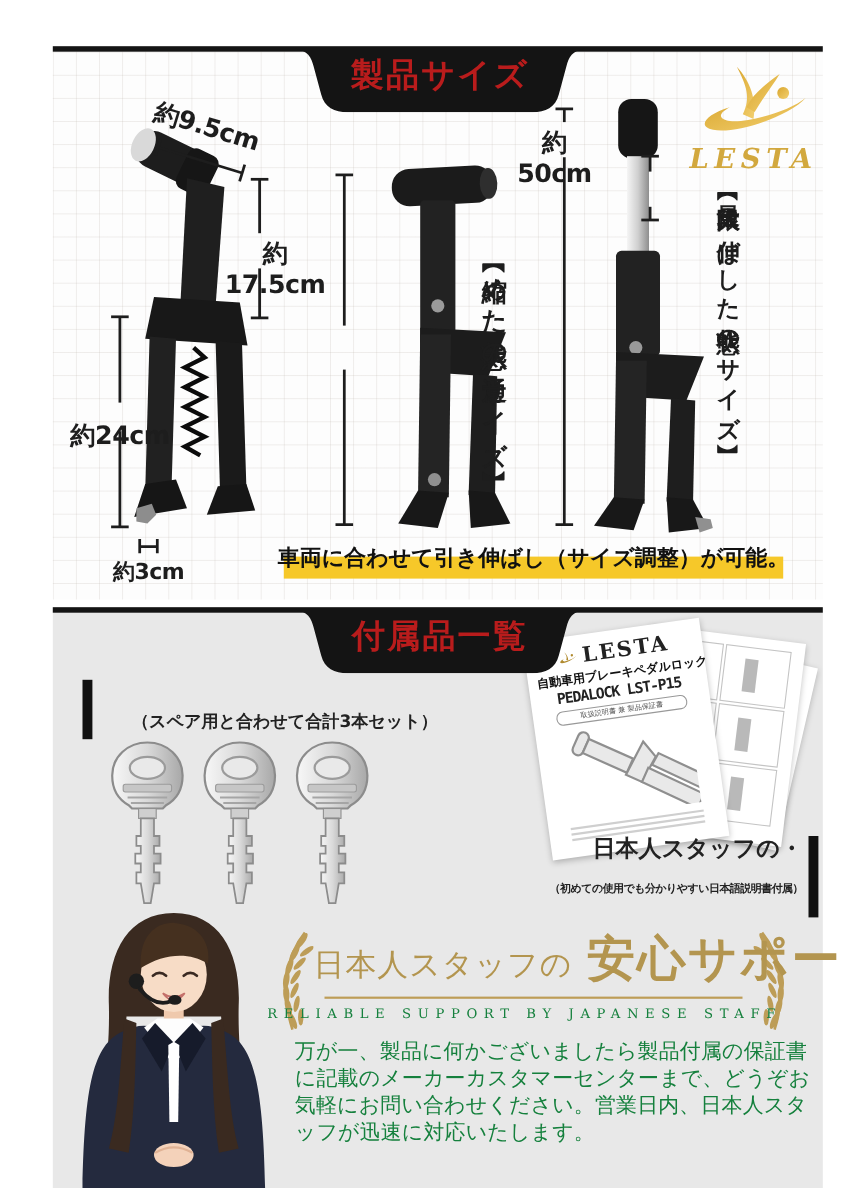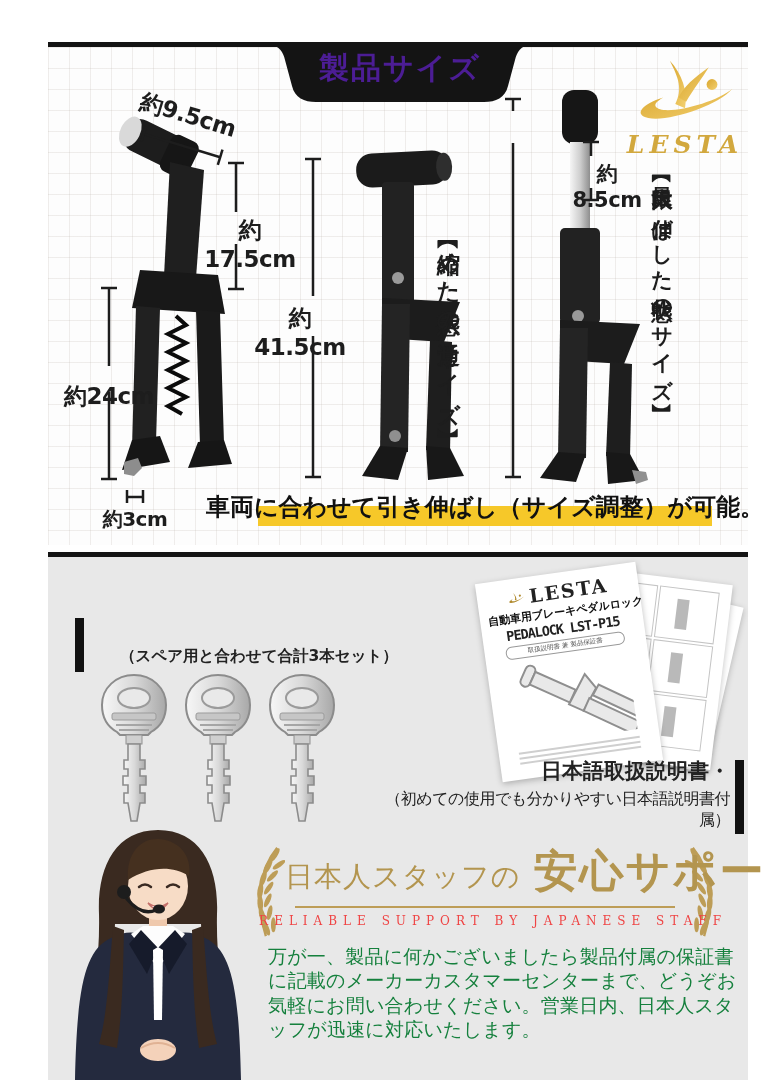--- a/index.html
+++ b/index.html
@@ -13,31 +13,31 @@
     background-image:linear-gradient(rgba(205,198,192,.30) 1px, transparent 1px),
                      linear-gradient(90deg, rgba(205,198,192,.30) 1px, transparent 1px);
     background-size:21px 21px; }
   .sec2-bg { position:absolute; left:48px; top:552px; width:700px; height:528px; background:#e8e8e8; }
   .hline { position:absolute; left:48px; width:700px; height:5px; background:#141414; }
 
   
   .banner { position:absolute; width:264px; height:58px; }
   .banner svg { position:absolute; inset:0; }
   .banner-label { position:absolute; inset:0; display:flex; align-items:center; justify-content:center;
-    color:#4c1d95; font-size:30px; font-weight:bold; letter-spacing:2px; padding-bottom:10px; }
+    color:#b91c1c; font-size:30px; font-weight:bold; letter-spacing:2px; padding-bottom:10px; }
 
   
   .dim { position:absolute; font-weight:bold; color:#1d1d1d; text-align:center; font-size:23px; letter-spacing:-0.5px; }
   .vtext { position:absolute; writing-mode:vertical-rl; text-orientation:mixed; font-weight:bold; color:#1d1d1d; letter-spacing:2px; }
 
   
   .size-caption { position:absolute; left:254px; top:486px; width:462px; height:42px; }
   .size-caption .band { position:absolute; left:4px; right:4px; bottom:2px; height:20px; background:#f6c829; }
   .size-caption .txt { position:absolute; inset:0; display:flex; justify-content:center; align-items:center;
-    font-family:Liberation Serif, serif; font-weight:bold; font-size:24px; color:#111; white-space:nowrap; }
+    font-family:Liberation Serif, serif; font-weight:bold; font-size:20px; color:#111; white-space:nowrap; }
 
   
   .logo { position:absolute; left:612px; top:58px; width:146px; height:104px; text-align:center; }
   .logo .word { font-family:"DejaVu Serif","Liberation Serif",serif; font-style:italic; font-weight:bold;
     font-size:25px; letter-spacing:5px; color:#d2a83e; margin-top:2px; }
 
   
   .blk-bar { position:absolute; width:9px; background:#111; }
   .keys-title { position:absolute; left:96px; top:617px; font-size:23px; font-weight:bold; color:#222; }
   .keys-note  { position:absolute; left:96px; top:646px; font-size:15.5px; font-weight:bold; color:#222;margin-left:24px; }
@@ -52,33 +52,33 @@
   .cover-brand { display:flex; justify-content:center; align-items:center; gap:4px;
     font-family:"DejaVu Serif","Liberation Serif",serif; font-size:19px; letter-spacing:2px; color:#222; font-weight:bold; }
   .cover-type { font-size:11px; font-weight:bold; color:#111; margin-top:2px; white-space:nowrap; }
   .cover-model { font-size:13.5px; color:#222; margin-top:1px; font-family:"DejaVu Sans Mono","Liberation Mono",monospace; font-weight:bold; letter-spacing:-1px; }
   .cover-band { margin:3px auto 0; width:120px; border:1px solid #999; border-radius:6px; font-size:6.5px; color:#555; padding:1px 0; }
   .cover-lines div { height:2px; background:#cfcfcf; margin:3px 12px 0; }
 
   .manual-caption { position:absolute; left:380px; top:757px; width:350px; text-align:right; color:#222; }
   .manual-caption .l1 { font-size:21px; font-weight:bold; }
   .manual-caption .l2 { font-size:23px; font-weight:bold; margin-top:3px; }
-  .manual-caption .l3 { font-size:16px; font-weight:normal; margin-top:4px; letter-spacing:-0.5px; }
+  .manual-caption .l3 { font-size:10px; font-weight:bold; margin-top:16px; letter-spacing:-0.5px; }
 
   
   .support { position:absolute; left:243px; top:840px; width:484px; height:100px; }
   .support .branch { position:absolute; top:4px; width:42px; height:94px; }
   .support .branch.right { right:0; transform:scaleX(-1); }
   .support .branch.left { left:0; }
   .support .headline { position:absolute; left:42px; right:42px; top:2px; text-align:center; white-space:nowrap;
     color:#b3954f; font-family:"DejaVu Serif","Liberation Serif",serif; }
   .support .headline .pre { font-size:28px; letter-spacing:1px; }
   .support .headline .main { font-size:44px; font-weight:bold; letter-spacing:2px; margin-left:8px; }
   .support .rule { position:absolute; left:52px; right:52px; top:66px; height:2px; background:#bd9d57; }
-  .support .sub { position:absolute; left:0; right:0; top:74px; text-align:right; color:#ef4444;
+  .support .sub { position:absolute; left:0; right:0; top:74px; text-align:left; color:#15803d;
     font-family:"DejaVu Serif","Liberation Serif",serif; font-size:12px; letter-spacing:6px; white-space:nowrap; }
 
   .support-body { position:absolute; left:268px; top:944px; width:478px; font-size:19px; font-weight:400;
     color:#15803d; line-height:1.28; letter-spacing:0.2px; }
 
   .woman { position:absolute; left:52px; top:816px; width:212px; height:264px; }
 </style>
 </head>
 <body>
 
@@ -199,22 +199,21 @@
         <line x1="591" y1="188" x2="591" y2="200"></line>
       <line x1="583" y1="142" x2="599" y2="142"></line>
         <line x1="583" y1="200" x2="599" y2="200"></line>
     </g>
   </svg>
 
   <div class="dim" style="left:138px; top:100px; width:100px; transform:rotate(17deg);">約9.5cm</div>
   <div class="dim" style="left:200px; top:215px; width:100px;">約17.5cm</div>
   <div class="dim" style="left:62px; top:381px; width:94px;">約24cm</div>
   <div class="dim" style="left:98px; top:506px; width:74px; font-size:20px;">約3cm</div>
-  <div class="dim" style="left:250px; top:303px; width:100px;">約41.5cm</div>
-  <div class="dim" style="left:566px; top:160px; width:82px; font-size:21px;">約8.5cm</div>
+  <div class="dim" style="left:462px; top:114px; width:84px;">約50cm</div>
 
   <div class="vtext" style="left:434px; top:232px; height:256px; font-size:23px;">【縮めた状態の通常サイズ】</div>
   <div class="vtext" style="left:648px; top:168px; height:312px; font-size:21px;">【最大限に伸ばした状態のサイズ】</div>
 
   <div class="size-caption">
     <div class="band"></div>
     <div class="txt">車両に合わせて引き伸ばし（サイズ調整）が可能。</div>
   </div>
 
   <div class="hline" style="top:552px;"></div>
@@ -251,20 +250,26 @@
         </g>
       </svg>
       <div class="cover-lines">
         <div></div>
           <div></div>
           <div></div>
       </div>
     </div>
   </div>
 
+  <div class="banner" style="left:268px; top:554px;">
+    <svg viewBox="0 0 264 58">
+      <path d="M0 0 H264 C252 2 249 8 247 16 L240 42 C237 54 228 58 216 58 H48 C36 58 27 54 24 42 L17 16 C15 8 12 2 0 0 Z" fill="#141414"></path>
+    </svg>
+    <div class="banner-label">付属品一覧</div>
+  </div>
 
   <div class="blk-bar" style="left:75px; top:618px; height:54px;"></div>
   <div class="keys-note">（スペア用と合わせて合計3本セット）</div>
 
   <svg style="position:absolute;left:92px;top:672px;" width="252" height="162" viewBox="0 0 252 162">
     <defs>
       <linearGradient id="silver" x1="0" y1="0" x2="1" y2="0">
         <stop offset="0" stop-color="#f7f7f7"></stop>
           <stop offset=".5" stop-color="#d9d9d9"></stop>
           <stop offset="1" stop-color="#a8a8a8"></stop>
@@ -278,21 +283,21 @@
         <path d="M36 72 h12 v16 h5 v9 h-5 v7 h6 v9 h-6 v8 h5 v10 h-5 l-3 18 h-6 l-3 -18 h-4 v-10 h4 v-8 h-5 v-9 h5 v-7 h-4 v-9 h4 Z" fill="url(#silver)" stroke="#8c8c8c" stroke-width="1.6"></path>
       </g>
     </defs>
     <use href="#key" transform="translate(0,0)"></use>
     <use href="#key" transform="translate(84,0)"></use>
     <use href="#key" transform="translate(168,0)"></use>
   </svg>
 
   <div class="blk-bar" style="left:735px; top:760px; height:74px;"></div>
   <div class="manual-caption">
-    <div class="l1">日本語取扱説明書・</div>
+    <div class="l1">日本人スタッフの・</div>
     <div class="l3">（初めての使用でも分かりやすい日本語説明書付属）</div>
   </div>
 
   <div class="support">
     <svg class="branch left" viewBox="0 0 44 100">
       <g fill="#bd9d57">
         <path d="M36 4 C18 26 12 60 24 98" stroke="#bd9d57" stroke-width="2.5" fill="none"></path>
         <ellipse cx="33" cy="12" rx="3" ry="9" transform="rotate(35 33 12)"></ellipse>
         <ellipse cx="26" cy="24" rx="3" ry="9" transform="rotate(28 26 24)"></ellipse>
         <ellipse cx="21" cy="37" rx="3" ry="9" transform="rotate(18 21 37)"></ellipse>

